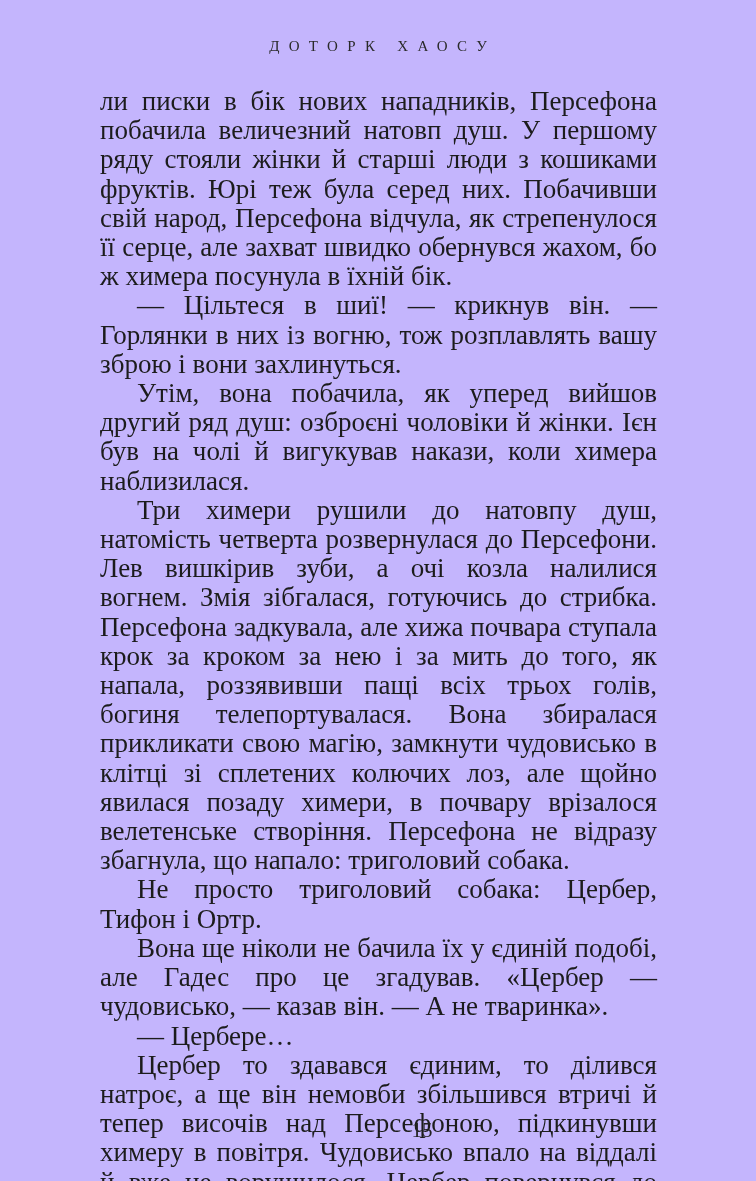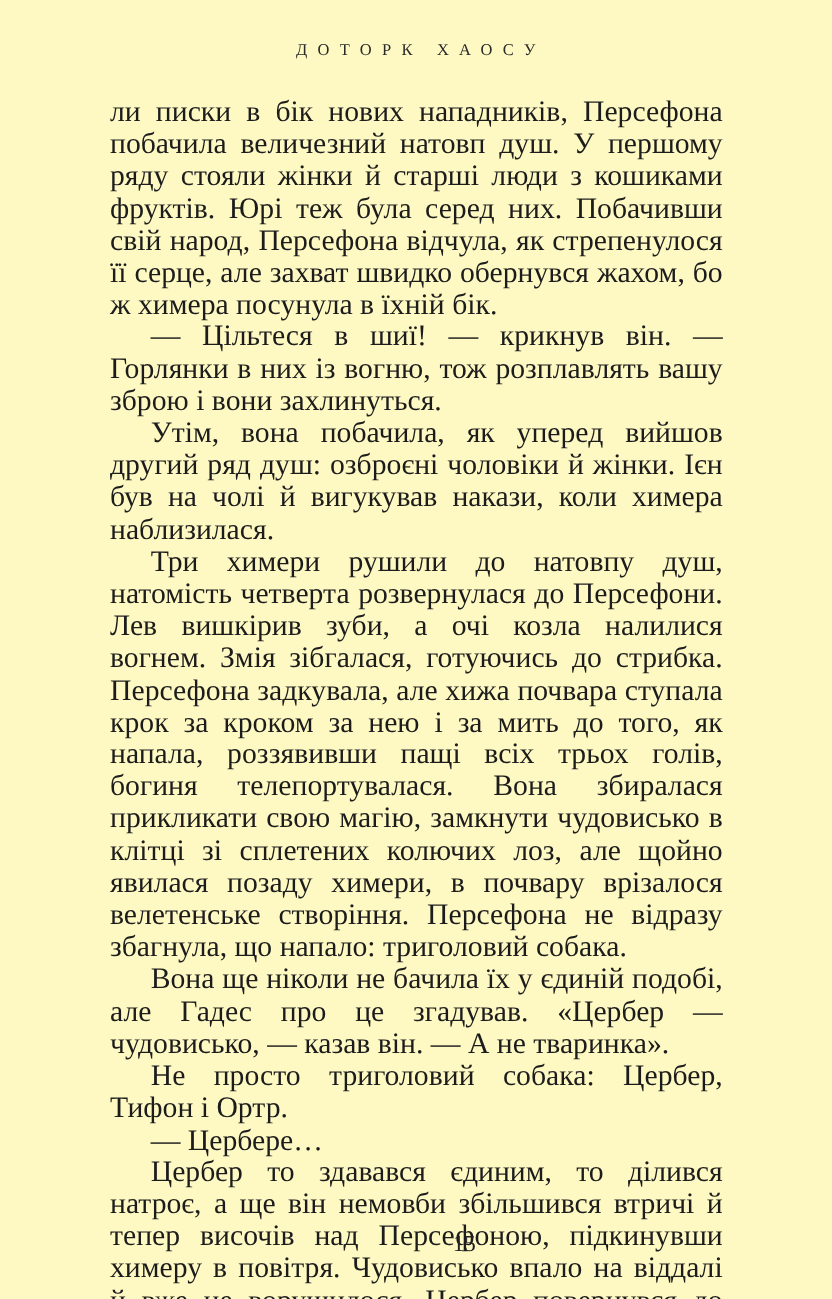--- a/index.html
+++ b/index.html
@@ -5,21 +5,21 @@
   html, body {
     margin: 0;
     padding: 0;
     background: #e9e9e9;
   }
   .page {
     position: relative;
     width: 756px;
     height: 1181px;
     margin: 0 auto;
-    background: #fef9c3;
+    background: #c4b5fd;
     font-family: "Liberation Serif", "DejaVu Serif", serif;
     color: #1c1c1c;
     overflow: hidden;
     box-sizing: border-box;
   }
   .running-header {
     padding-top: 38px;
     text-align: center;
     font-size: 15px;
     letter-spacing: 0.62em;
@@ -58,21 +58,21 @@
 
 <div class="page">
 
   <div class="running-header">ДОТОРК ХАОСУ</div>
 
   <div class="content">
     <p class="no-indent">ли писки в бік нових нападників, Персефона побачила величезний натовп душ. У першому ряду стояли жінки й старші люди з кошиками фруктів. Юрі теж була серед них. Побачивши свій народ, Персефона відчула, як стрепенулося її серце, але захват швидко обернувся жахом, бо ж химера посунула в їхній бік.</p>
     <p>— Цільтеся в шиї! — крикнув він. — Горлянки в них із вогню, тож розплавлять вашу зброю і вони захлинуться.</p>
     <p>Утім, вона побачила, як уперед вийшов другий ряд душ: озброєні чоловіки й жінки. Ієн був на чолі й вигукував накази, коли химера наблизилася.</p>
     <p>Три химери рушили до натовпу душ, натомість четверта розвернулася до Персефони. Лев вишкірив зуби, а очі козла налилися вогнем. Змія зібгалася, готуючись до стрибка. Персефона задкувала, але хижа почвара ступала крок за кроком за нею і за мить до того, як напала, роззявивши пащі всіх трьох голів, богиня телепортувалася. Вона збиралася прикликати свою магію, замкнути чудовисько в клітці зі сплетених колючих лоз, але щойно явилася позаду химери, в почвару врізалося велетенське створіння. Персефона не відразу збагнула, що напало: триголовий собака.</p>
+    <p>Не просто триголовий собака: Цербер, Тифон і Ортр.</p>
     <p>Вона ще ніколи не бачила їх у єдиній подобі, але Гадес про це згадував. «Цербер — чудовисько, — казав він. — А не тваринка».</p>
-    <p>Не просто триголовий собака: Цербер, Тифон і Ортр.</p>
     <p>— Цербере…</p>
     <p>Цербер то здавався єдиним, то ділився натроє, а ще він немовби збільшився втричі й тепер височів над Персефоною, підкинувши химеру в повітря. Чудовисько впало на віддалі й вже не ворушилося. Цербер повернувся до Персефони, звиваючись усім тілом від її присутності.</p>
   </div>
 
   <div class="page-number">15</div>
 
 </div>
 
 </body></html>

